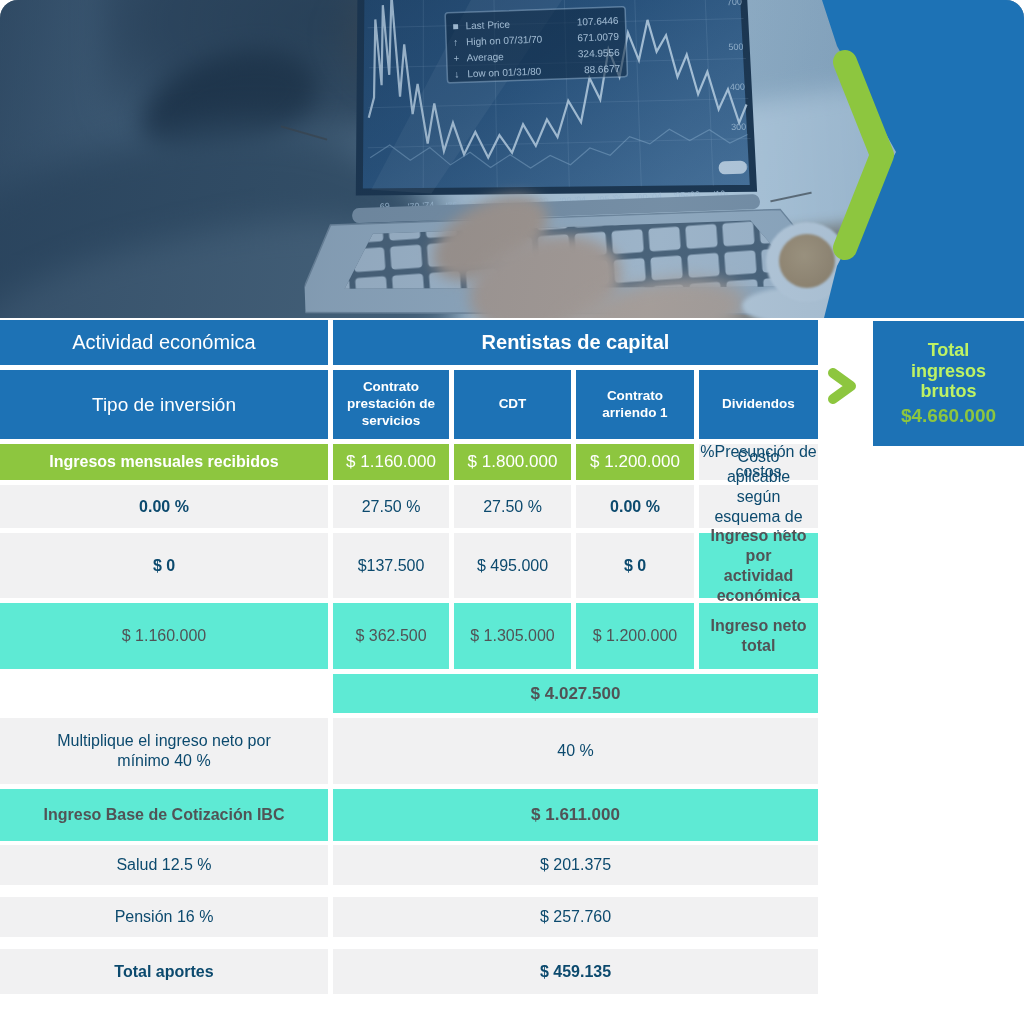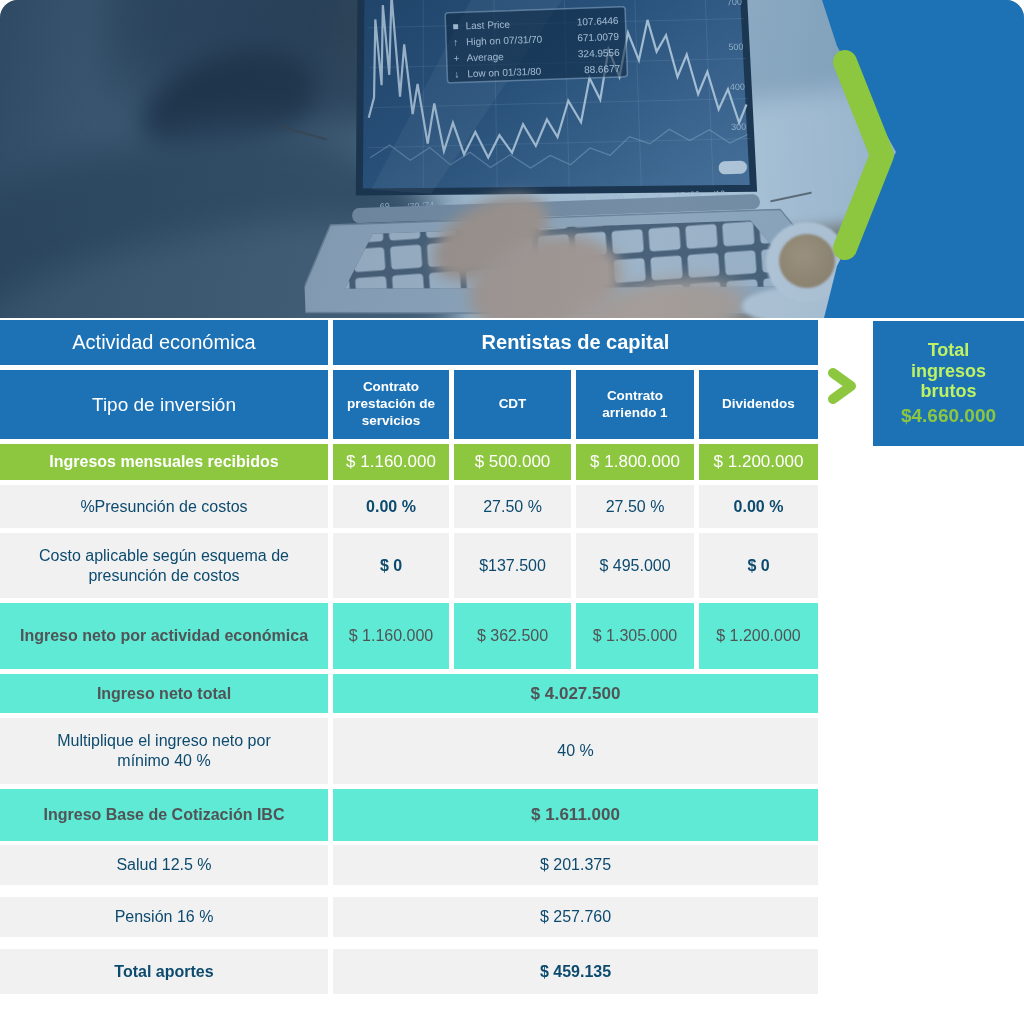--- a/index.html
+++ b/index.html
@@ -191,23 +191,20 @@
         <span>Dividendos</span>
       </div>
 
     <div class="cell green fs16 b">
         <span>Ingresos mensuales recibidos</span>
       </div>
     <div class="cell green fs17">
         <span>$ 1.160.000</span>
       </div>
     <div class="cell green fs17">
-        <span>$ 500.000</span>
-      </div>
-    <div class="cell green fs17">
         <span>$ 1.800.000</span>
       </div>
     <div class="cell green fs17">
         <span>$ 1.200.000</span>
       </div>
 
     <div class="cell light fs16">
         <span>%Presunción de costos</span>
       </div>
     <div class="cell light fs16 b">

